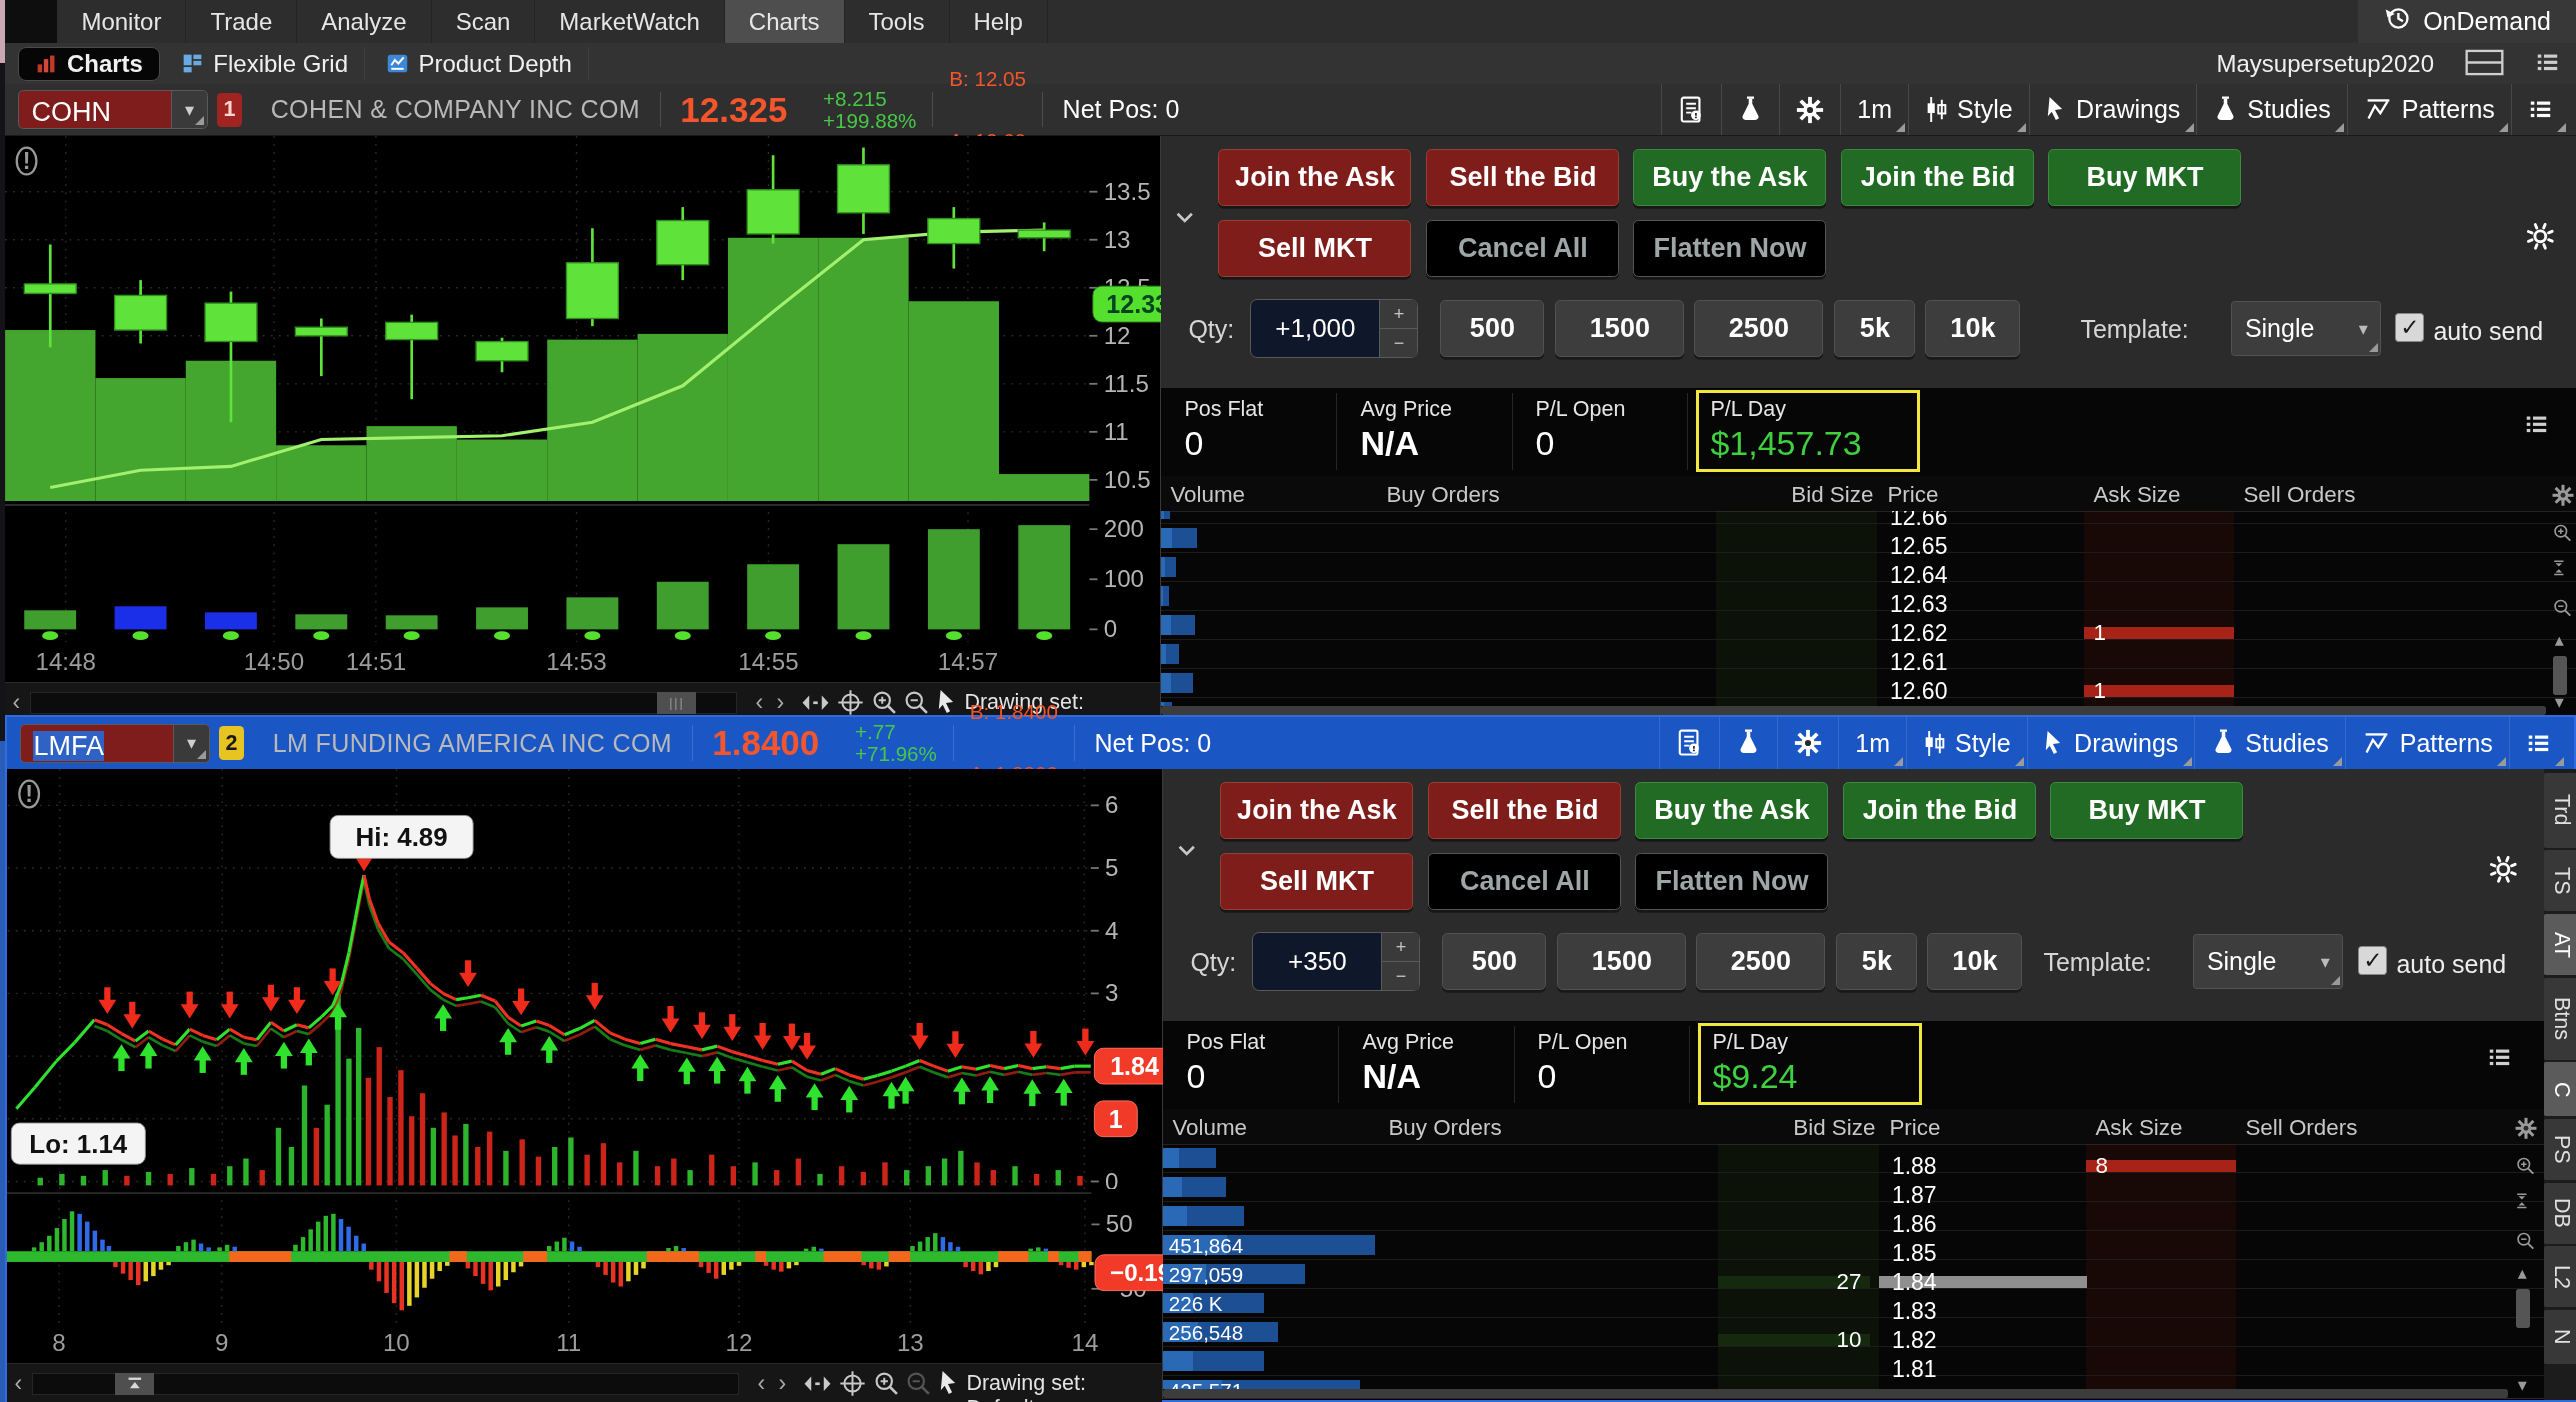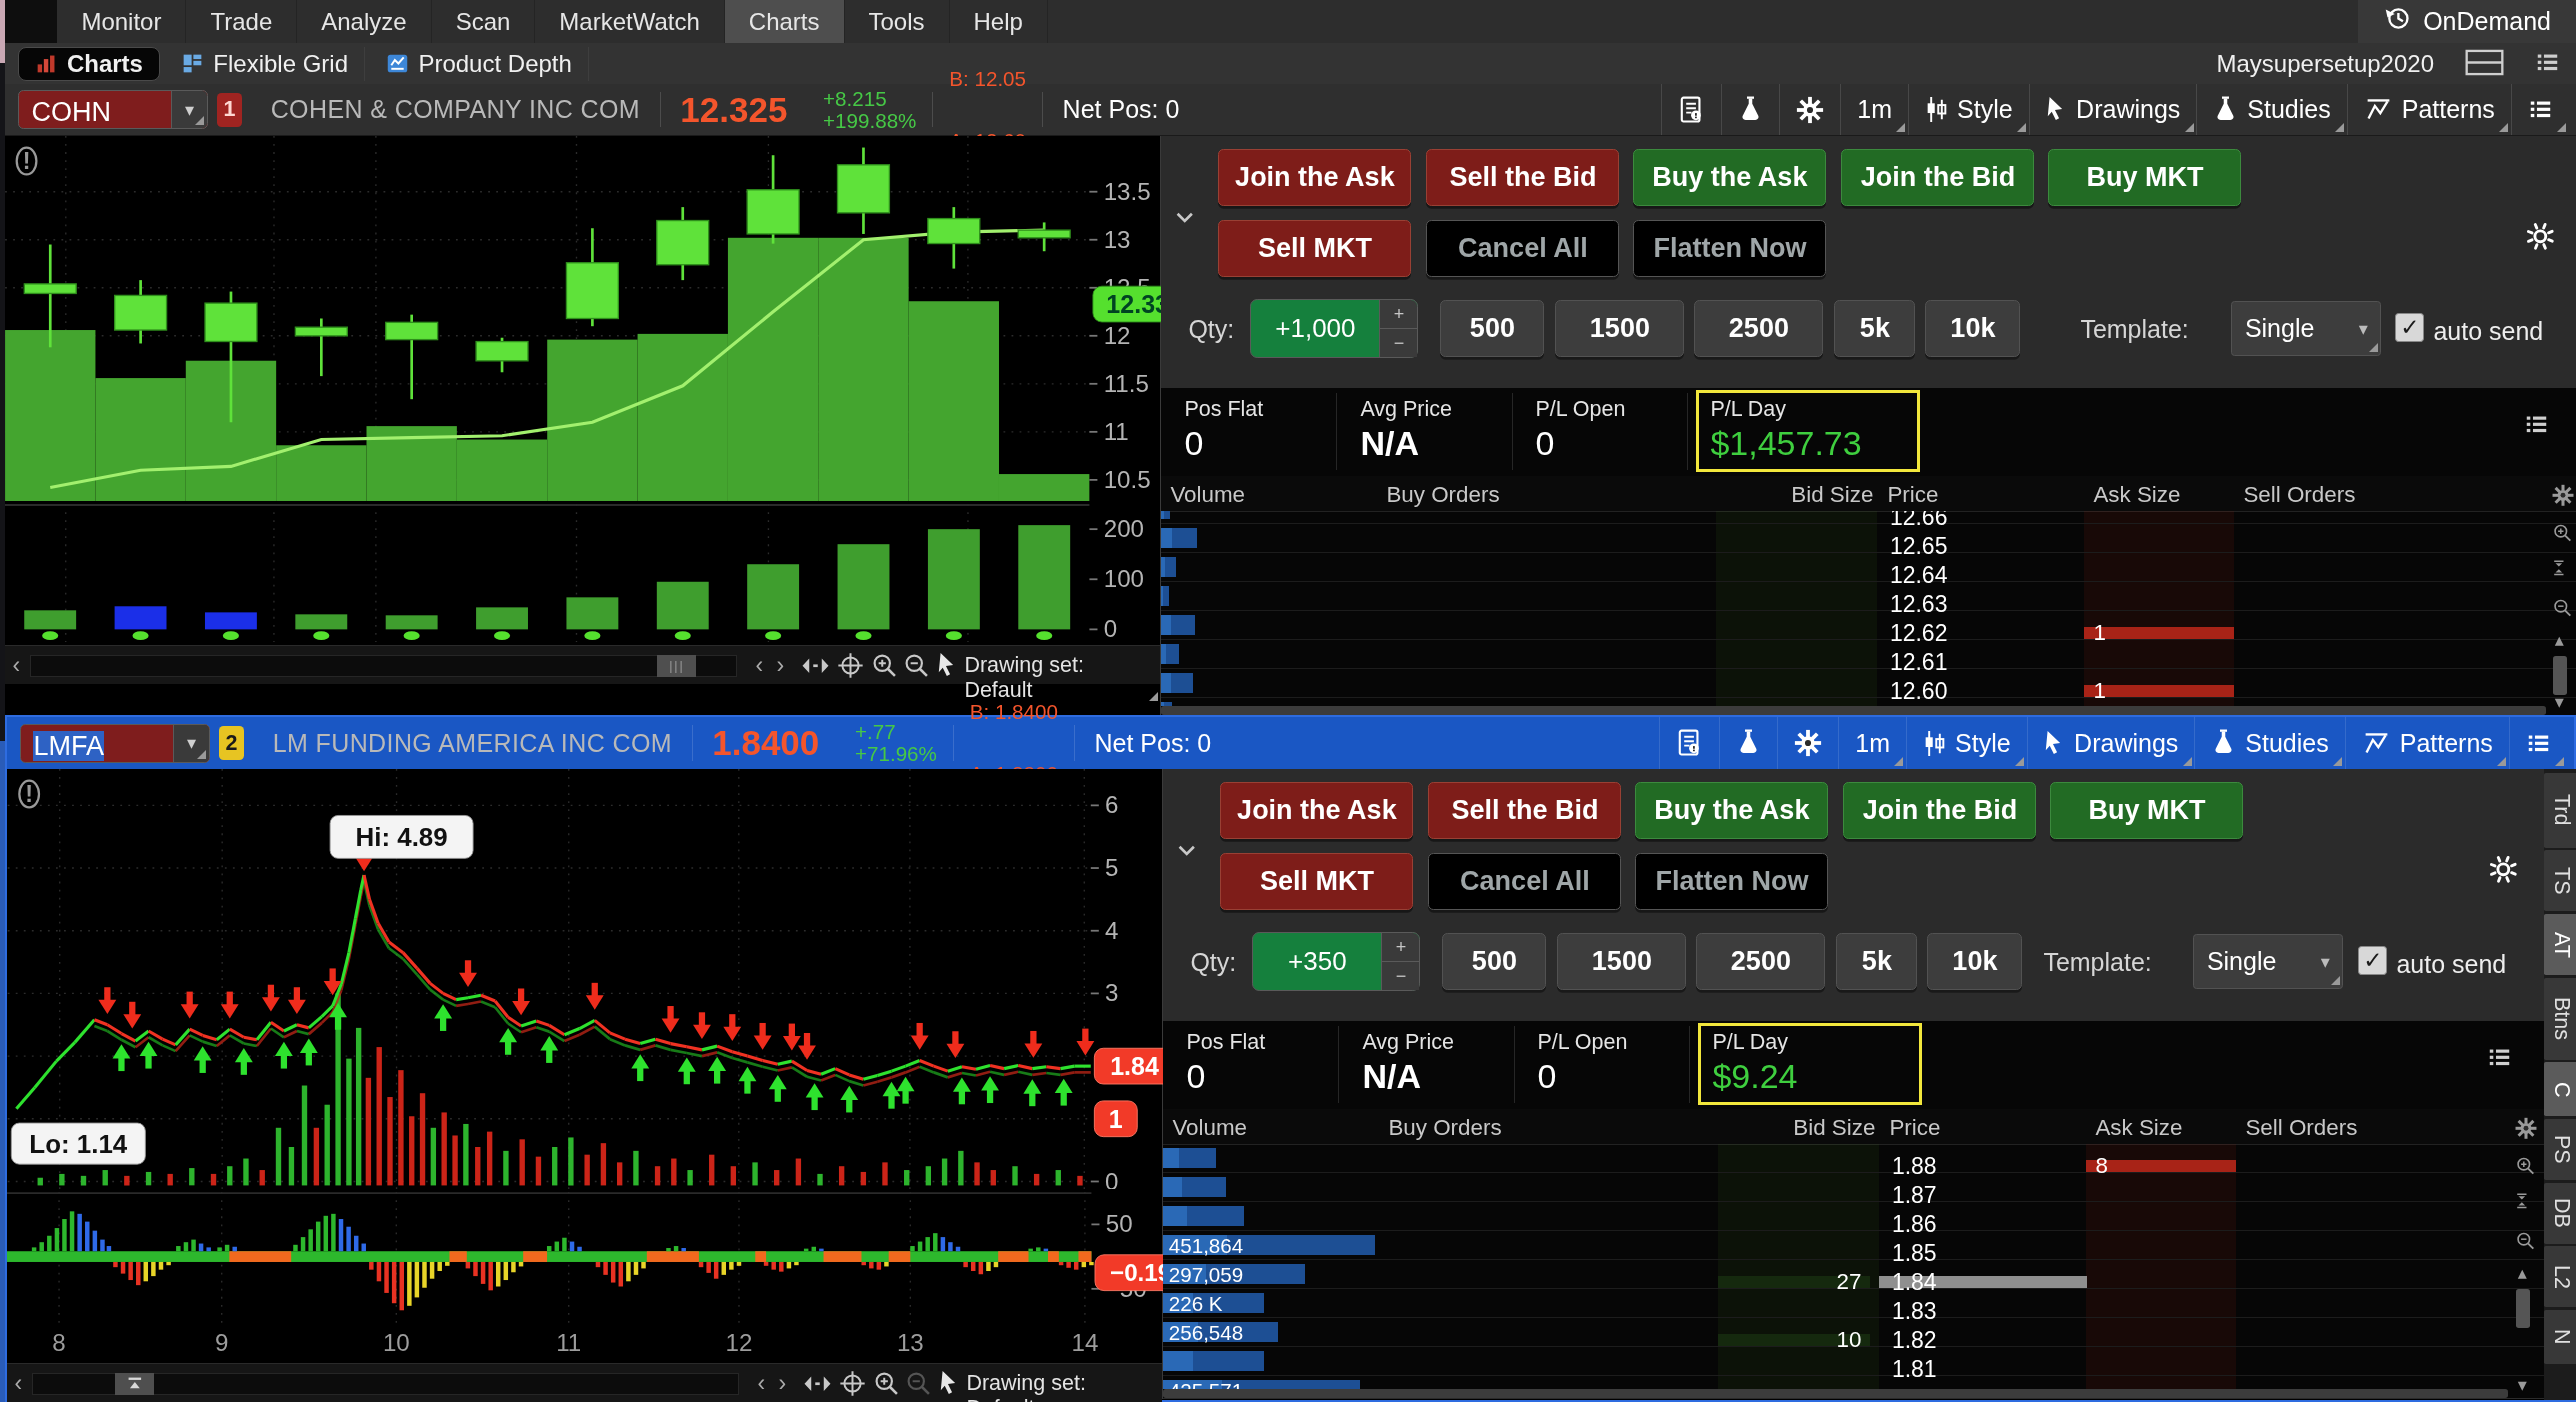--- a/index.html
+++ b/index.html
@@ -51,21 +51,21 @@
   .drawset{color:#e4e4e4;font-size:21.5px;position:relative;padding-right:14.3px;}
   svg text{font-family:"Liberation Sans","DejaVu Sans",sans-serif;}
   
   .panel{position:relative;background:#2b2b2b;flex:none;overflow:hidden;}
   .pbtn{position:absolute;height:57px;border-radius:5.4px;display:flex;align-items:center;justify-content:center;font-size:27px;font-weight:bold;color:#fff;box-shadow:0 2.7px 0 rgba(0,0,0,.45);cursor:pointer;}
   .pbtn.red{background:#7e1d19;border:0.9px solid #994034;}
   .pbtn.green{background:#226b24;border:0.9px solid #3c8a3e;}
   .pbtn.gray{background:#000000;border:0.9px solid #555;color:#9fa6a8;}
   .chev{position:absolute;color:#c8c8c8;}
   .qty-label,.tmpl-label{position:absolute;color:#d6d6d6;font-size:25px;}
-  .qty-box{position:absolute;height:59px;background:#15803d;border:0.9px solid #5a5a5a;border-radius:7.2px;display:flex;}
+  .qty-box{position:absolute;height:59px;background:#0f172a;border:0.9px solid #5a5a5a;border-radius:7.2px;display:flex;}
   .qty-val{flex:1;color:#fff;font-size:26px;display:flex;align-items:center;justify-content:center;}
   .stepper{width:38px;border-left:0.9px solid #5a5a5a;display:flex;flex-direction:column;}
   .st-btn{flex:1;background:#3a3a3a;color:#c6c6c6;font-size:18px;display:flex;align-items:center;justify-content:center;}
   .st-btn:first-child{border-bottom:0.9px solid #5a5a5a;border-radius:0 6.3px 0 0;}
   .preset{position:absolute;height:57px;background:#3d3d3d;border:0.9px solid #525252;border-radius:5.4px;color:#fff;font-size:27px;font-weight:bold;display:flex;align-items:center;justify-content:center;box-shadow:0 2.7px 0 rgba(0,0,0,.4);}
   .tmpl-dd{position:absolute;height:55px;background:#3d3d3d;border:0.9px solid #525252;border-radius:3.6px;color:#fff;font-size:25px;display:flex;align-items:center;justify-content:space-between;padding:0 12.5px;}
   .tmpl-dd .da{color:#bbb;font-size:18px;margin-left:12.5px;}
   .chk{position:absolute;width:29px;height:29px;background:#d8d8d8;border:1.8px solid #888;border-radius:3.6px;color:#1a1a1a;font-size:23px;font-weight:bold;display:flex;align-items:center;justify-content:center;}
   .autosend{position:absolute;color:#eee;font-size:25px;}
   .panel-lower{position:absolute;left:0;right:0;bottom:0;background:#060606;}
@@ -380,20 +380,28 @@
                   <rect x="1031.5" y="28.0" width="58" height="112.0" fill="#3f9e2e"></rect>
                   <ellipse cx="1060.5" cy="147" rx="9" ry="5" fill="#55e02e"></ellipse>
                   <rect x="1132.5" y="23.5" width="58" height="116.5" fill="#3f9e2e"></rect>
                   <ellipse cx="1161.5" cy="147" rx="9" ry="5" fill="#55e02e"></ellipse>
                   <line x1="1212" y1="27.999999999999986" x2="1221" y2="27.999999999999986" stroke="#777" stroke-width="2"></line>
                   <text x="1228" y="36.999999999999986" font-size="27" fill="#b4b4b4">200</text>
                   <line x1="1212" y1="84" x2="1221" y2="84" stroke="#777" stroke-width="2"></line>
                   <text x="1228" y="93" font-size="27" fill="#b4b4b4">100</text>
                   <line x1="1212" y1="140" x2="1221" y2="140" stroke="#777" stroke-width="2"></line>
                   <text x="1228" y="149" font-size="27" fill="#b4b4b4">0</text>
+                </svg></div>
+              <div class="time-axis"><svg width="1156" height="34" viewBox="0 0 1292 38">
+                  <text x="67.872" y="28" font-size="27" fill="#9d9d9d" text-anchor="middle">14:48</text>
+                  <text x="300.576" y="28" font-size="27" fill="#9d9d9d" text-anchor="middle">14:50</text>
+                  <text x="414.504" y="28" font-size="27" fill="#9d9d9d" text-anchor="middle">14:51</text>
+                  <text x="638.724" y="28" font-size="27" fill="#9d9d9d" text-anchor="middle">14:53</text>
+                  <text x="853.2479999999999" y="28" font-size="27" fill="#9d9d9d" text-anchor="middle">14:55</text>
+                  <text x="1076.256" y="28" font-size="27" fill="#9d9d9d" text-anchor="middle">14:57</text>
                 </svg></div>
               <div class="chart-toolbar">
                 <div class="tbi" style="left: 7.2px; font-size: 23px;">‹</div>
                 <div style="position: absolute; left: 25px; top: 9px; width: 707px; height: 21.5px; background: rgb(12, 12, 12); border: 0.9px solid rgb(38, 38, 38);">
                   <div style="position: absolute; left: 626px; top: -0.9px; width: 39px; height: 21.5px; background: rgb(79, 79, 79); display: flex; align-items: center; justify-content: center;">
                     <span style="color:#9a9a9a;font-size:12.5px;letter-spacing:1.8px;">|||</span>
                   </div>
                 </div>
                 <div class="tbi" style="left: 750px; font-size: 23px;">‹</div>
                 <div class="tbi" style="left: 771px; font-size: 23px;">›</div>

